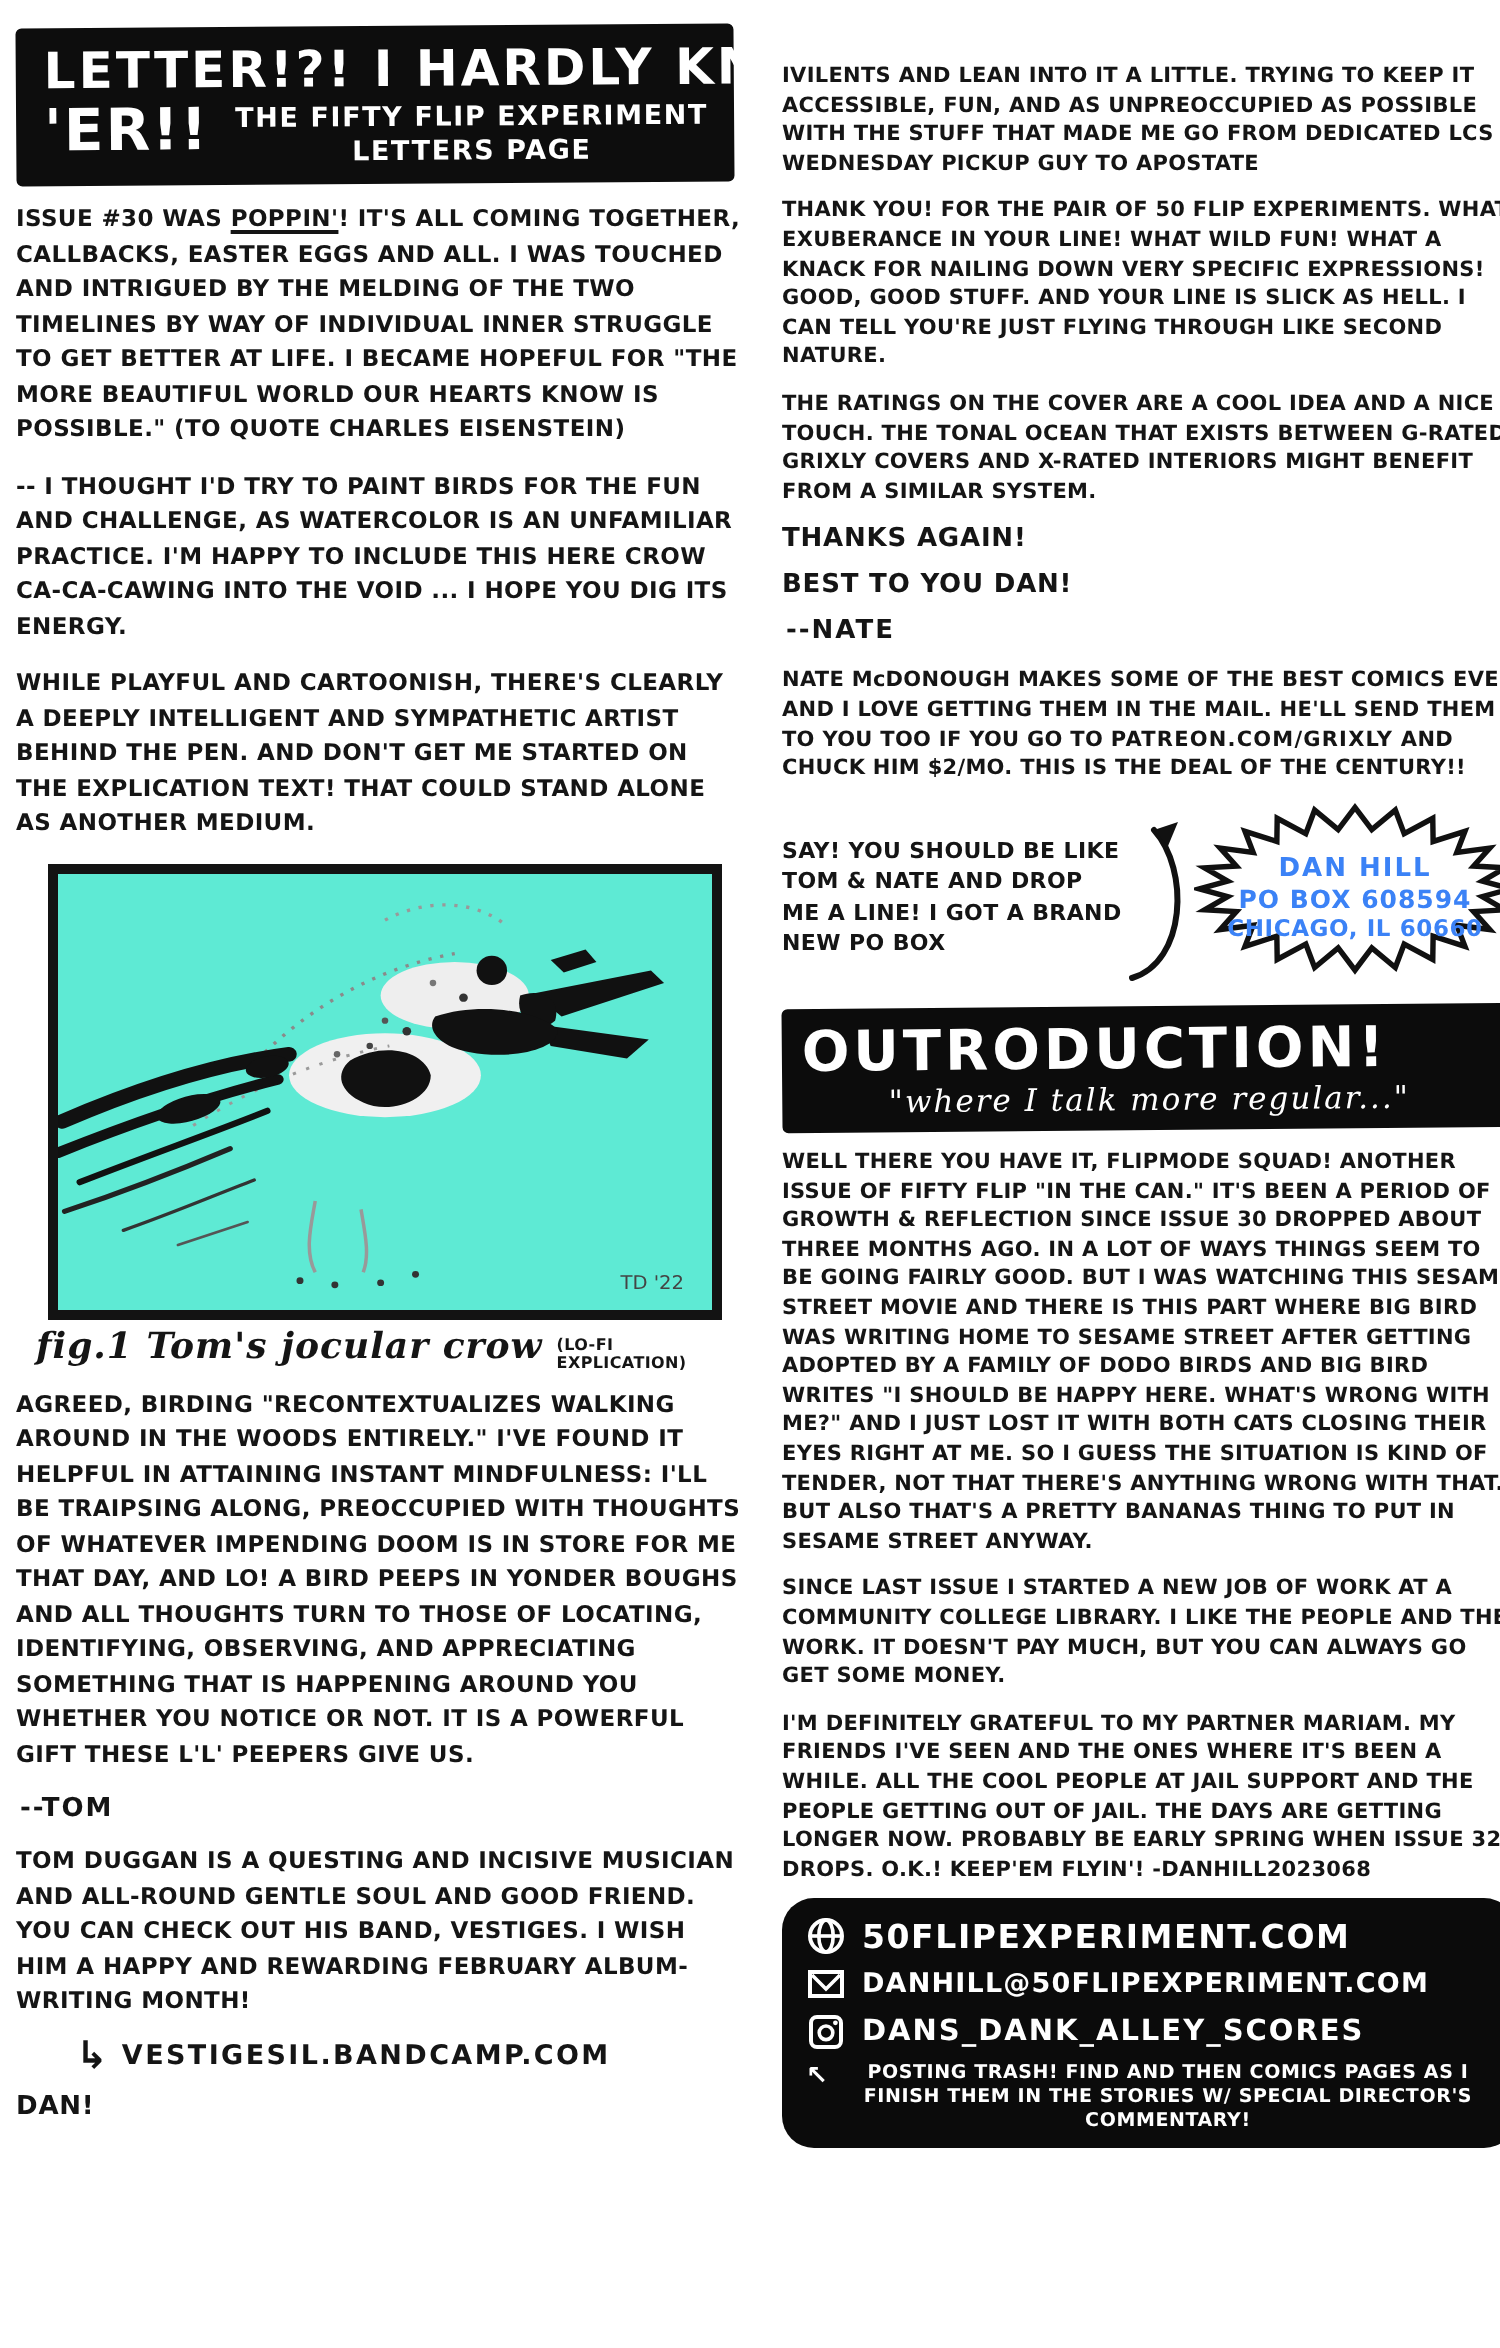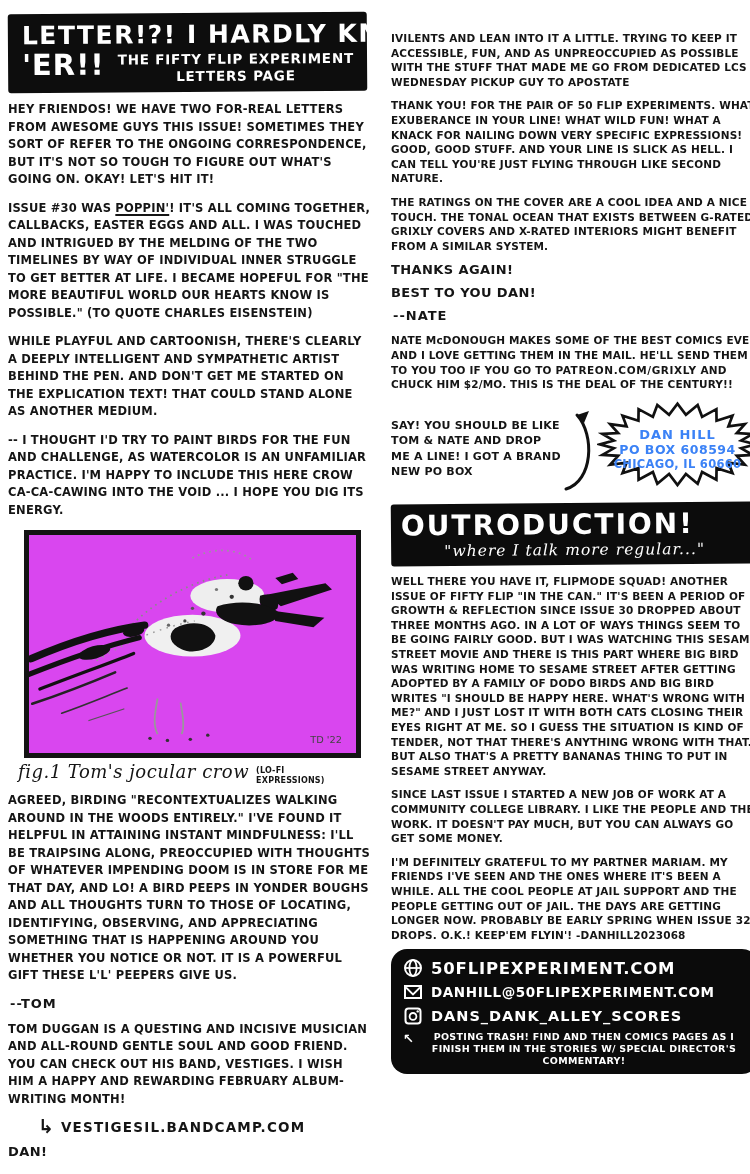--- a/index.html
+++ b/index.html
@@ -18,24 +18,24 @@
 
   
   .banner{background:#0d0d0d;color:#fff;padding:9px 12px 7px 14px;margin:13px 4px 9px 0;
           transform:rotate(-0.4deg);border-radius:3px;}
   .b1-line1{font-size:25px;font-weight:700;letter-spacing:1.5px;line-height:1.05;white-space:nowrap;}
   .b1-row{display:flex;align-items:flex-start;gap:12px;}
   .b1-er{font-size:29px;font-weight:700;letter-spacing:1px;line-height:1;padding-top:2px;}
   .b1-sub{flex:1;text-align:center;font-size:13.5px;font-weight:700;line-height:17px;letter-spacing:0.8px;padding-top:3px;}
 
   
-  .figure{position:relative;margin:2px 10px 3px 16px;height:218px;border:5px solid #131313;background:#d946ef;padding-left:31px;}
+  .figure{position:relative;margin:2px 10px 3px 16px;height:218px;border:5px solid #131313;background:#5eead4;padding-left:31px;}
   .figure svg{position:absolute;inset:0;width:100%;height:100%;}
   .caption-row{display:flex;align-items:flex-start;gap:7px;margin:3px 0 7px 10px;}
-  .caption-main{font-family:"DejaVu Serif",serif;font-style:italic;font-weight:400;font-size:18px;letter-spacing:0.5px;white-space:nowrap;}
+  .caption-main{font-family:"DejaVu Serif",serif;font-style:italic;font-weight:700;font-size:18px;letter-spacing:0.5px;white-space:nowrap;}
   .caption-note{font-size:8px;font-weight:700;line-height:9.5px;max-width:86px;padding-top:5px;letter-spacing:0.2px;}
 
   .bc-row{display:flex;align-items:center;gap:7px;margin:-2px 0 8px 30px;}
   .bc-arrow{font-size:19px;font-weight:700;line-height:1;}
   .bc-link{font-weight:700;font-size:13.5px;letter-spacing:1.2px;}
 
   
   .po-row{display:grid;grid-template-columns:172px 34px 1fr;align-items:center;margin:0 0 6px 0;}
   .po-note{font-weight:700;font-size:11px;line-height:15.5px;letter-spacing:0.2px;}
   .po-arrow{height:92px;}
@@ -73,25 +73,24 @@
       <div class="b1-line1">LETTER!?! I HARDLY KNEW</div>
       <div class="b1-row">
         <div class="b1-er">'ER!!</div>
         <div class="b1-sub">
           <div>THE FIFTY FLIP EXPERIMENT</div>
           <div>LETTERS PAGE</div>
         </div>
       </div>
     </div>
 
-    <p class="hand">HEY FRIENDOS! WE HAVE TWO FOR-REAL LETTERS FROM AWESOME GUYS THIS ISSUE! SOMETIMES THEY SORT OF REFER TO THE ONGOING CORRESPONDENCE, BUT IT'S NOT SO TOUGH TO FIGURE OUT WHAT'S GOING ON. OKAY! LET'S HIT IT!</p>
 
     <p class="hand"><span>ISSUE #30 WAS </span><span class="u">POPPIN'</span><span>! IT'S ALL COMING TOGETHER, CALLBACKS, EASTER EGGS AND ALL. I WAS TOUCHED AND INTRIGUED BY THE MELDING OF THE TWO TIMELINES BY WAY OF INDIVIDUAL INNER STRUGGLE TO GET BETTER AT LIFE. I BECAME HOPEFUL FOR "THE MORE BEAUTIFUL WORLD OUR HEARTS KNOW IS POSSIBLE." (TO QUOTE CHARLES EISENSTEIN)</span></p>
+    <p class="hand">-- I THOUGHT I'D TRY TO PAINT BIRDS FOR THE FUN AND CHALLENGE, AS WATERCOLOR IS AN UNFAMILIAR PRACTICE. I'M HAPPY TO INCLUDE THIS HERE CROW CA-CA-CAWING INTO THE VOID ... I HOPE YOU DIG ITS ENERGY.</p>
     <p class="hand">WHILE PLAYFUL AND CARTOONISH, THERE'S CLEARLY A DEEPLY INTELLIGENT AND SYMPATHETIC ARTIST BEHIND THE PEN. AND DON'T GET ME STARTED ON THE EXPLICATION TEXT! THAT COULD STAND ALONE AS ANOTHER MEDIUM.</p>
-    <p class="hand">-- I THOUGHT I'D TRY TO PAINT BIRDS FOR THE FUN AND CHALLENGE, AS WATERCOLOR IS AN UNFAMILIAR PRACTICE. I'M HAPPY TO INCLUDE THIS HERE CROW CA-CA-CAWING INTO THE VOID ... I HOPE YOU DIG ITS ENERGY.</p>
 
     <div class="figure">
       <svg viewBox="0 0 300 208" preserveAspectRatio="none">
 
         <ellipse cx="182" cy="58" rx="34" ry="16" fill="#eee"></ellipse>
         <ellipse cx="150" cy="96" rx="44" ry="20" fill="#f0f0f0"></ellipse>
 
         <path d="M150,22 C168,12 190,12 205,24" stroke="#999" stroke-width="1.6" fill="none" stroke-dasharray="1.5 4"></path>
         <path d="M95,85 C120,60 150,44 182,38" stroke="#8a8a8a" stroke-width="1.6" fill="none" stroke-dasharray="1.5 4"></path>
         <path d="M62,120 C92,100 122,88 152,82" stroke="#9a9a9a" stroke-width="1.4" fill="none" stroke-dasharray="1.5 5"></path>
@@ -130,21 +129,21 @@
           <circle cx="127" cy="196" r="1.6" fill="#333"></circle>
         <circle cx="148" cy="195" r="1.6" fill="#333"></circle>
           <circle cx="164" cy="191" r="1.6" fill="#333"></circle>
 
         <text x="258" y="198" font-size="9" font-family="DejaVu Sans, sans-serif" fill="#444">TD '22</text>
       </svg>
     </div>
 
     <div class="caption-row">
       <span class="caption-main">fig.1 Tom's jocular crow</span>
-      <span class="caption-note">(LO-FI EXPRESSIONS)</span>
+      <span class="caption-note">(LO-FI EXPLICATION)</span>
     </div>
 
     <p class="hand">AGREED, BIRDING "RECONTEXTUALIZES WALKING AROUND IN THE WOODS ENTIRELY." I'VE FOUND IT HELPFUL IN ATTAINING INSTANT MINDFULNESS: I'LL BE TRAIPSING ALONG, PREOCCUPIED WITH THOUGHTS OF WHATEVER IMPENDING DOOM IS IN STORE FOR ME THAT DAY, AND LO! A BIRD PEEPS IN YONDER BOUGHS AND ALL THOUGHTS TURN TO THOSE OF LOCATING, IDENTIFYING, OBSERVING, AND APPRECIATING SOMETHING THAT IS HAPPENING AROUND YOU WHETHER YOU NOTICE OR NOT. IT IS A POWERFUL GIFT THESE L'L' PEEPERS GIVE US.</p>
     <div class="sig-line">--TOM</div>
 
     <p class="hand">TOM DUGGAN IS A QUESTING AND INCISIVE MUSICIAN AND ALL-ROUND GENTLE SOUL AND GOOD FRIEND. YOU CAN CHECK OUT HIS BAND, VESTIGES. I WISH HIM A HAPPY AND REWARDING FEBRUARY ALBUM-WRITING MONTH!</p>
 
     <div class="bc-row">
       <span class="bc-arrow">↳</span>
       <span class="bc-link linkish">VESTIGESIL.BANDCAMP.COM</span>

